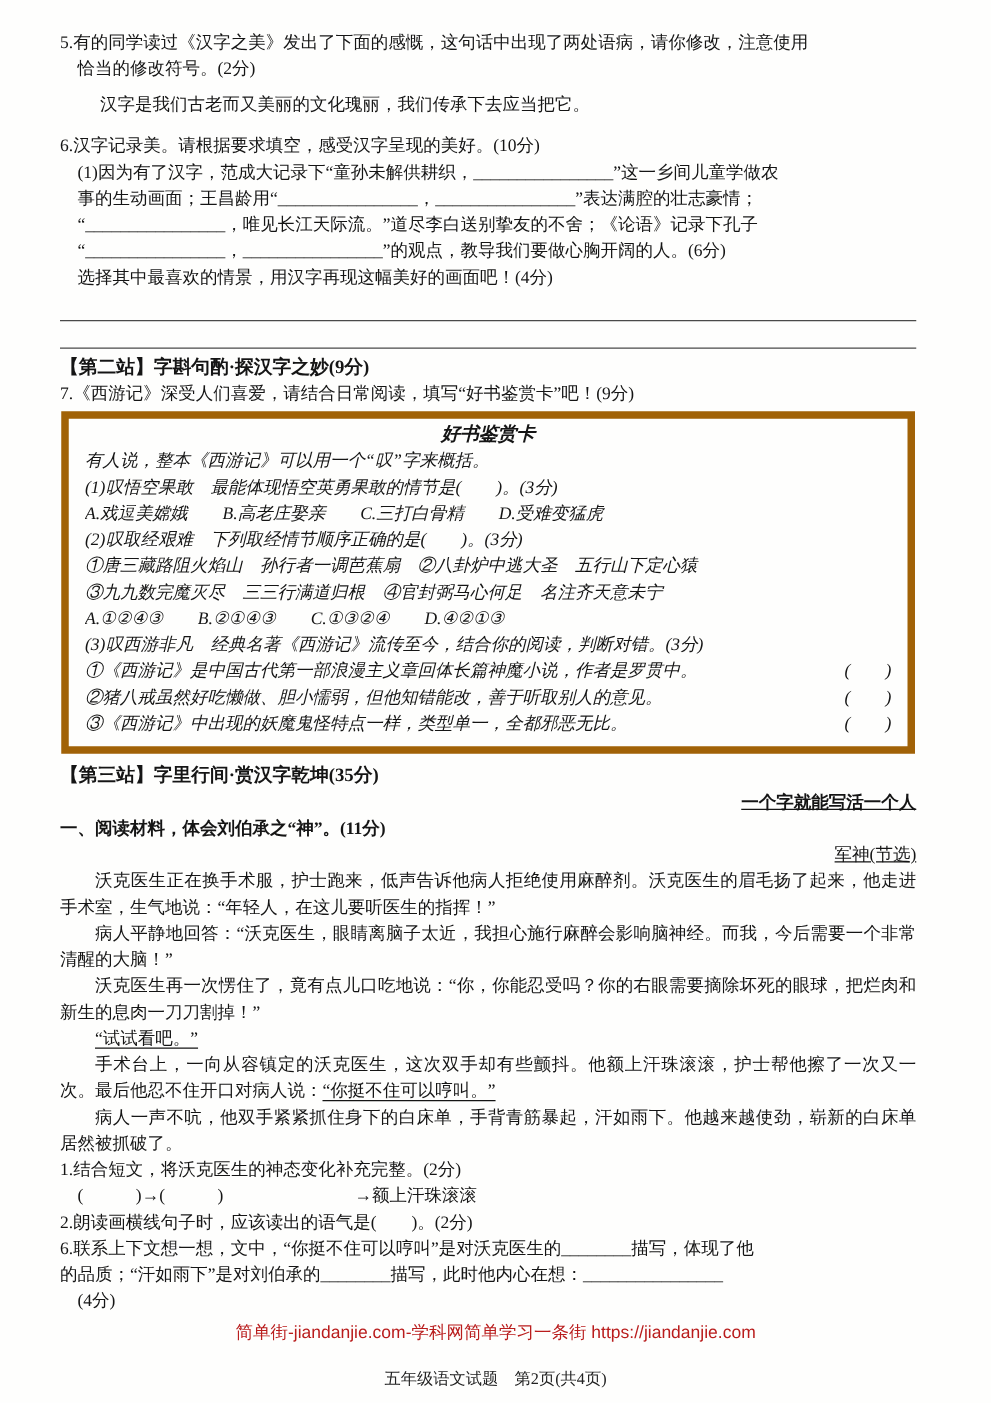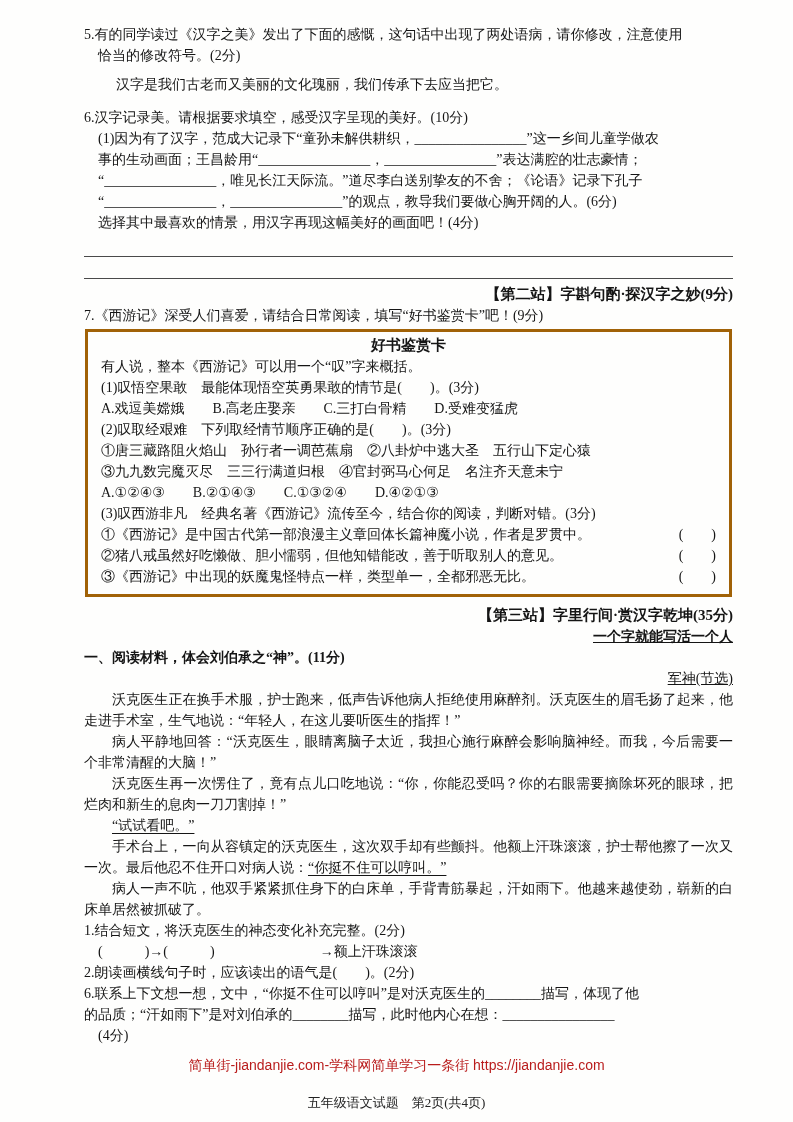--- a/index.html
+++ b/index.html
@@ -7,35 +7,36 @@
     width:793px; height:1122px;
     background:#ffffff;
     font-family:"Liberation Serif","DejaVu Serif",serif;
     color:#151515;
   }
   .page {
     position:relative; width:793px; height:1122px;
     background:#fefefd; overflow:hidden;
   }
   .content {
-    padding:24px 60px 0 84px;
+    padding:24px 60px 0 48px;
     font-size:14px; line-height:21px;
   }
   .ln { white-space:pre; overflow:hidden; }
   .sub { padding-left:14px; }
   .quote { padding-left:32px; margin:8px 0 12px 0; }
   .center { text-align:right;text-decoration:underline; }
   .bold { font-weight:bold; }
-  .station { text-align:right; font-weight:bold; font-size:15px; margin-top:5px; }
+  .station { text-align:left; font-weight:bold; font-size:15px; margin-top:5px; }
   .rule { height:21px; border-bottom:1px solid #4a4a4a; }
   .rules { margin:2px 0 4px 0; }
   .card {
-    border:3px solid #a16207;
+    border:6px solid #a16207;
     margin:3px 1px 8px 1px;
     padding:3px 13px 7px 13px;
+    font-style:italic;
   }
   .card-title { text-align:center; font-weight:bold; font-size:15px; }
   .jline { display:flex; justify-content:space-between; white-space:pre; }
   .para { margin:0; text-indent:2em; text-align:justify; }
   .ul { text-decoration:underline; text-underline-offset:3px; }
   .footer {
     position:absolute; left:0; right:0; bottom:10px;
     text-align:center;
   }
   .watermark {

